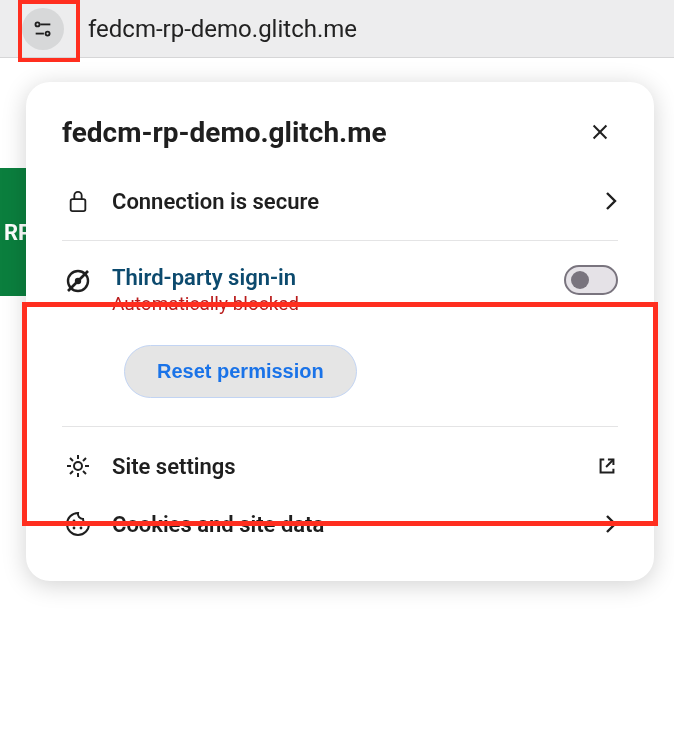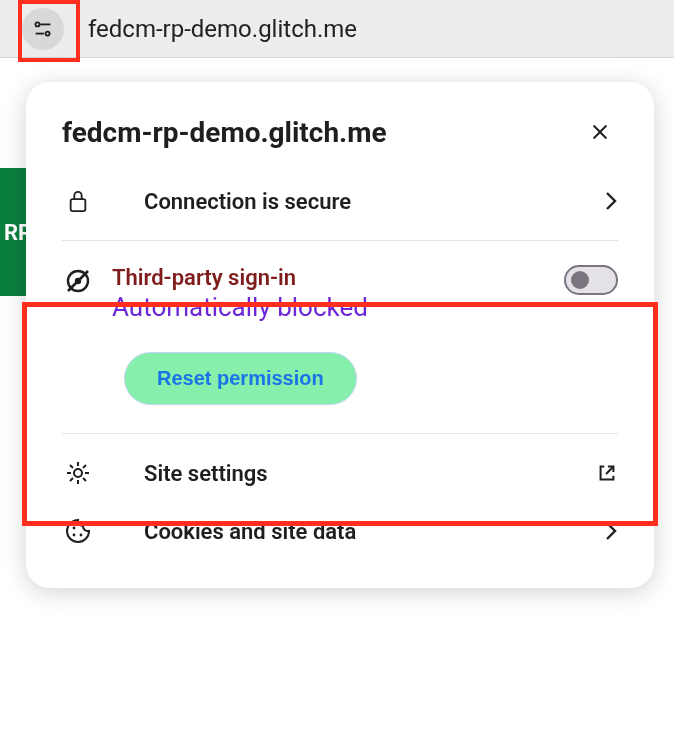--- a/index.html
+++ b/index.html
@@ -98,21 +98,20 @@
       align-items: center;
       justify-content: center;
       margin-right: 18px;
       flex-shrink: 0;
     }
     .row-label {
       font-size: 22px;
       font-weight: 600;
       color: #1f1f1f;
       flex: 1;
-      margin-left: 32px;
     }
     .row-trail {
       display: flex;
       align-items: center;
     }
     .divider {
       height: 1px;
       background: #e4e4e5;
       margin: 10px 36px;
     }
@@ -120,25 +119,25 @@
       padding: 14px 36px 18px 36px;
     }
     .signin-head {
       display: flex;
       align-items: flex-start;
     }
     .signin-text { flex: 1; }
     .signin-title {
       font-size: 22px;
       font-weight: 600;
-      color: #7f1d1d;
+      color: #0c4a6e;
     }
     .signin-sub {
-      font-size: 26px;
-      color: #6d28d9;
+      font-size: 19px;
+      color: #b91c1c;
       margin-top: 2px;
     }
     .toggle {
       width: 54px;
       height: 30px;
       border-radius: 16px;
       border: 2px solid #79747e;
       background: #e5e2e7;
       position: relative;
       cursor: pointer;
@@ -151,21 +150,21 @@
       position: absolute;
       left: 5px;
       top: 4px;
     }
     .reset-wrap {
       margin-top: 30px;
       margin-left: 62px;
     }
     .reset-btn {
       border: 1px solid #c2d4f3;
-      background: #86efac;
+      background: #e5e5e5;
       color: #1a73e8;
       font-size: 20px;
       font-weight: 600;
       padding: 14px 32px;
       border-radius: 28px;
       cursor: pointer;
     }
     .red-box-2 {
       position: absolute;
       left: 22px;

